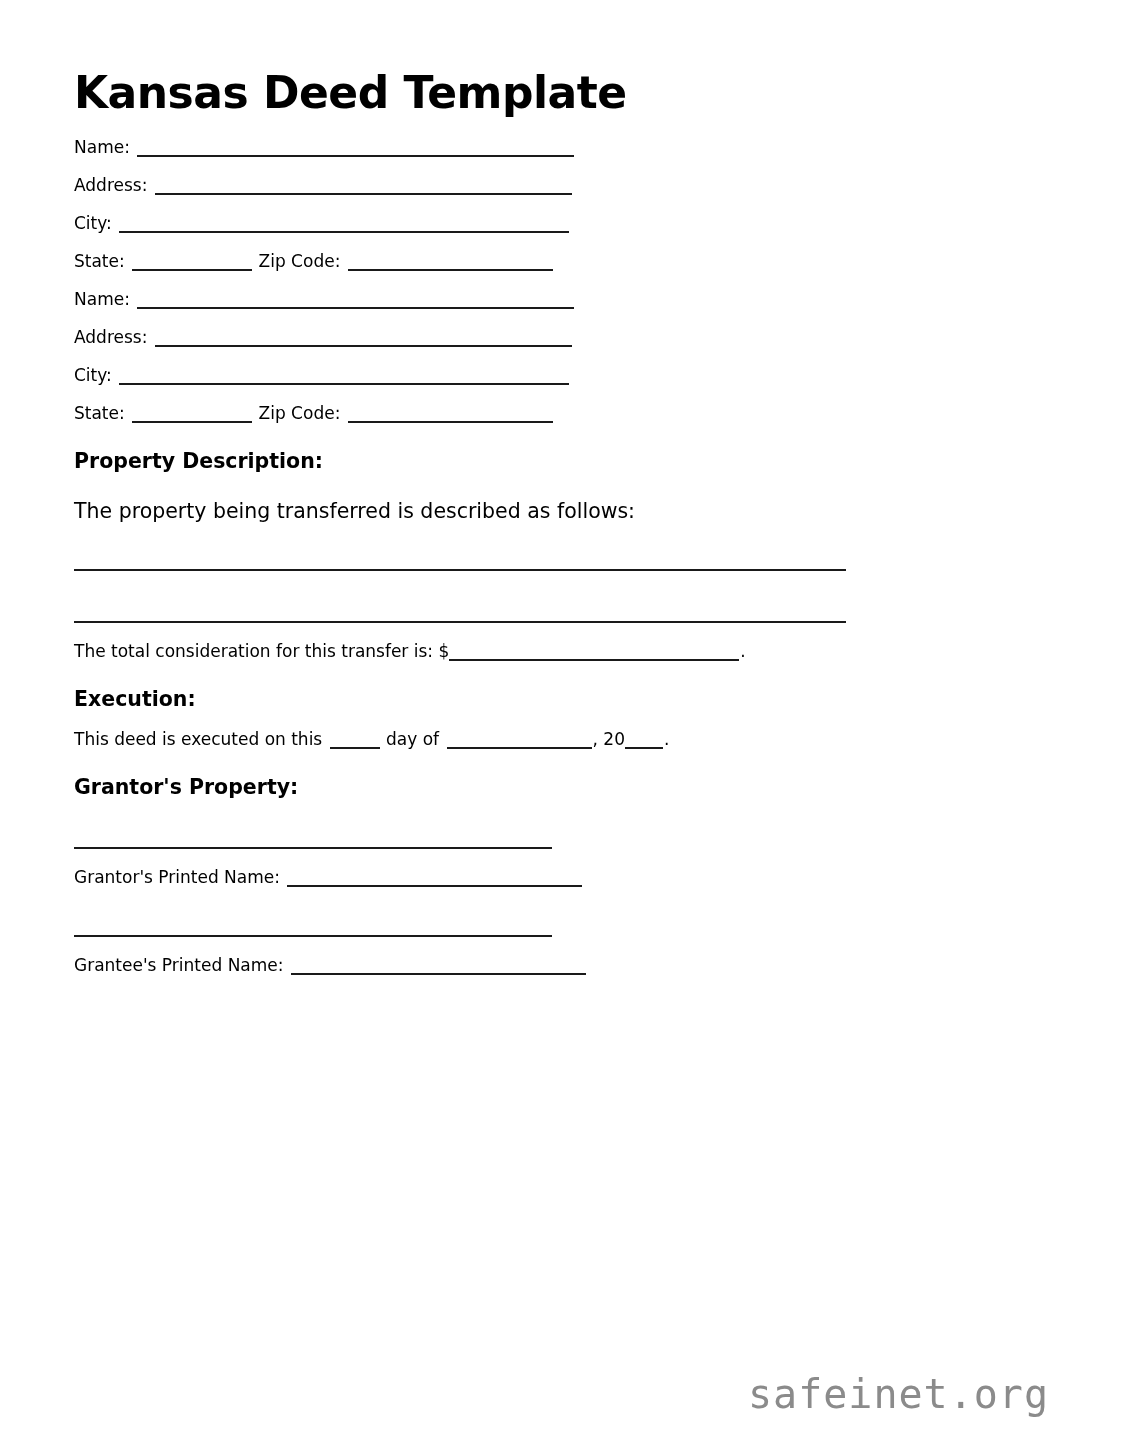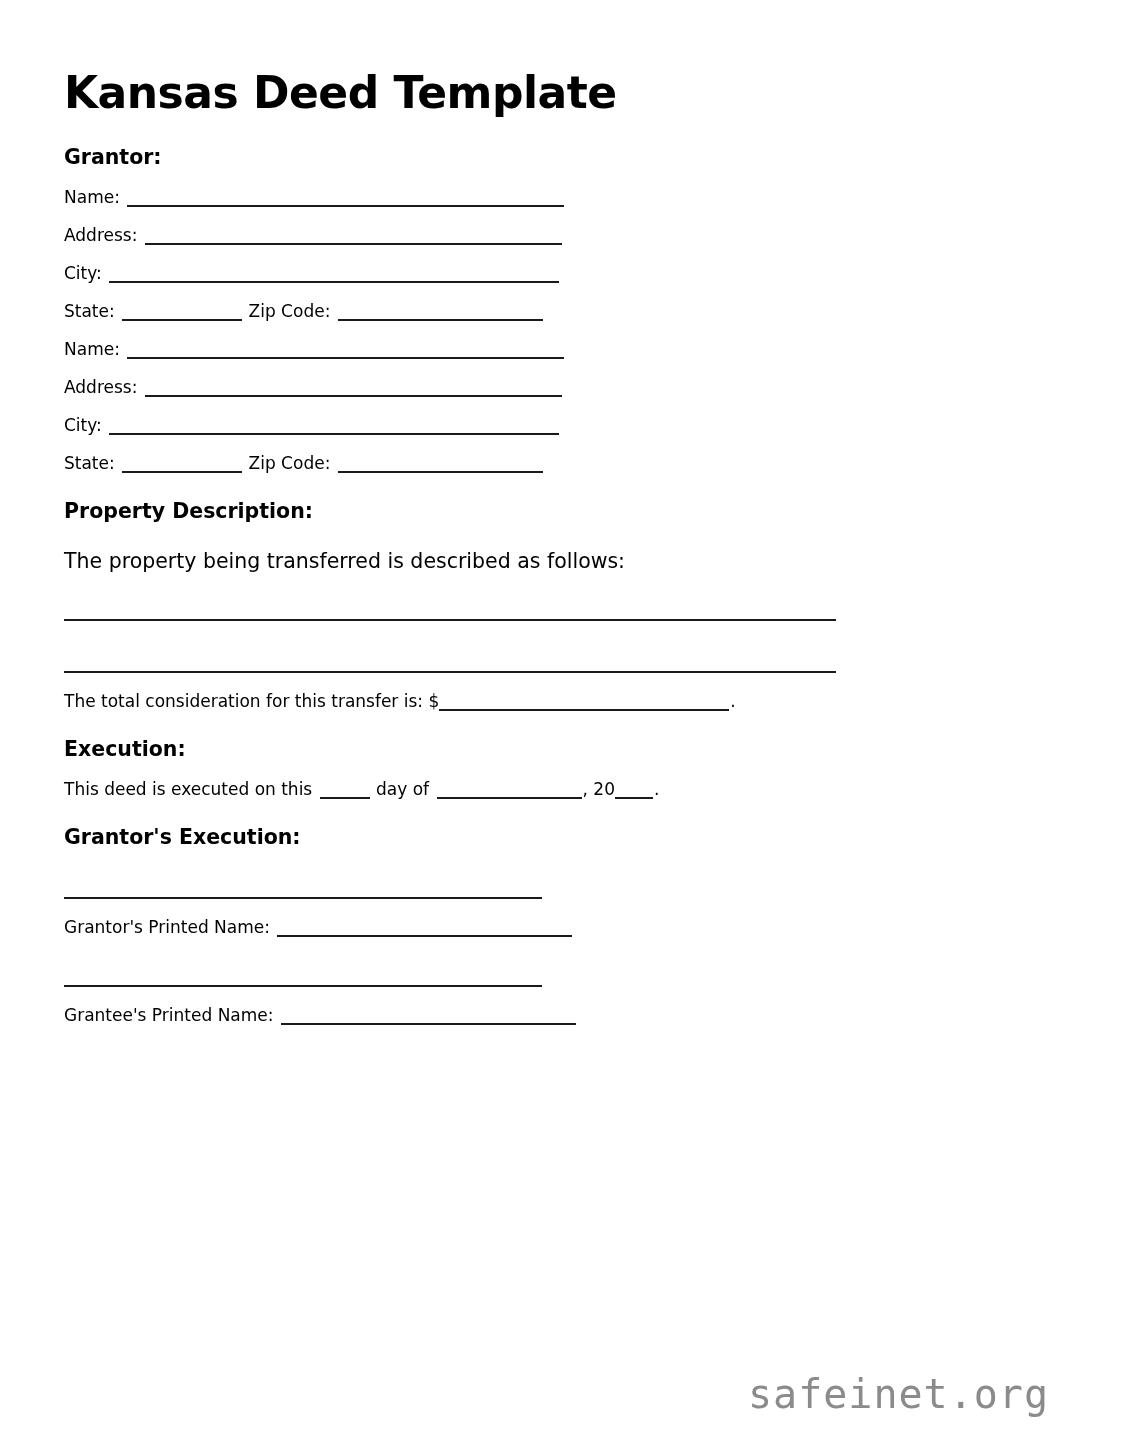--- a/index.html
+++ b/index.html
@@ -20,21 +20,21 @@
     position: absolute;
     left: 0;
     top: 0;
     width: 1124px;
     height: 1455px;
     background: #ffffff;
   }
 
   .content {
     position: absolute;
-    left: 64px;
+    left: 74px;
     top: 62px;
     width: 1000px;
   }
 
   .doc-title {
     font-size: 44px;
     font-weight: bold;
     letter-spacing: -0.5px;
     line-height: 1.15;
     margin: 0 0 0 0;
@@ -124,21 +124,20 @@
 </style>
 </head>
 <body>
 
 <div class="page">
   <div class="content">
 
     <h1 class="doc-title">Kansas Deed Template</h1>
 
 
-    <div class="section-heading">Grantor:</div>
 
     <div class="field-row">
       <span>Name:</span>
       <span class="blank w-name"></span>
     </div>
 
     <div class="field-row">
       <span>Address:</span>
       <span class="blank w-address"></span>
     </div>
@@ -192,21 +191,21 @@
 
     <div class="section-heading">Execution:</div>
 
     <div class="field-row">
       <span>This deed is executed on this</span>
       <span class="blank w-day"></span>
       <span>day of</span>
       <span class="blank w-month"></span><span>, 20</span><span class="blank blank-tight w-year"></span><span>.</span>
     </div>
 
-    <div class="section-heading">Grantor's Execution:</div>
+    <div class="section-heading">Grantor's Property:</div>
 
     <div class="rule-sig"></div>
 
     <div class="field-row">
       <span>Grantor's Printed Name:</span>
       <span class="blank w-printed"></span>
     </div>
 
 
     <div class="rule-sig"></div>

